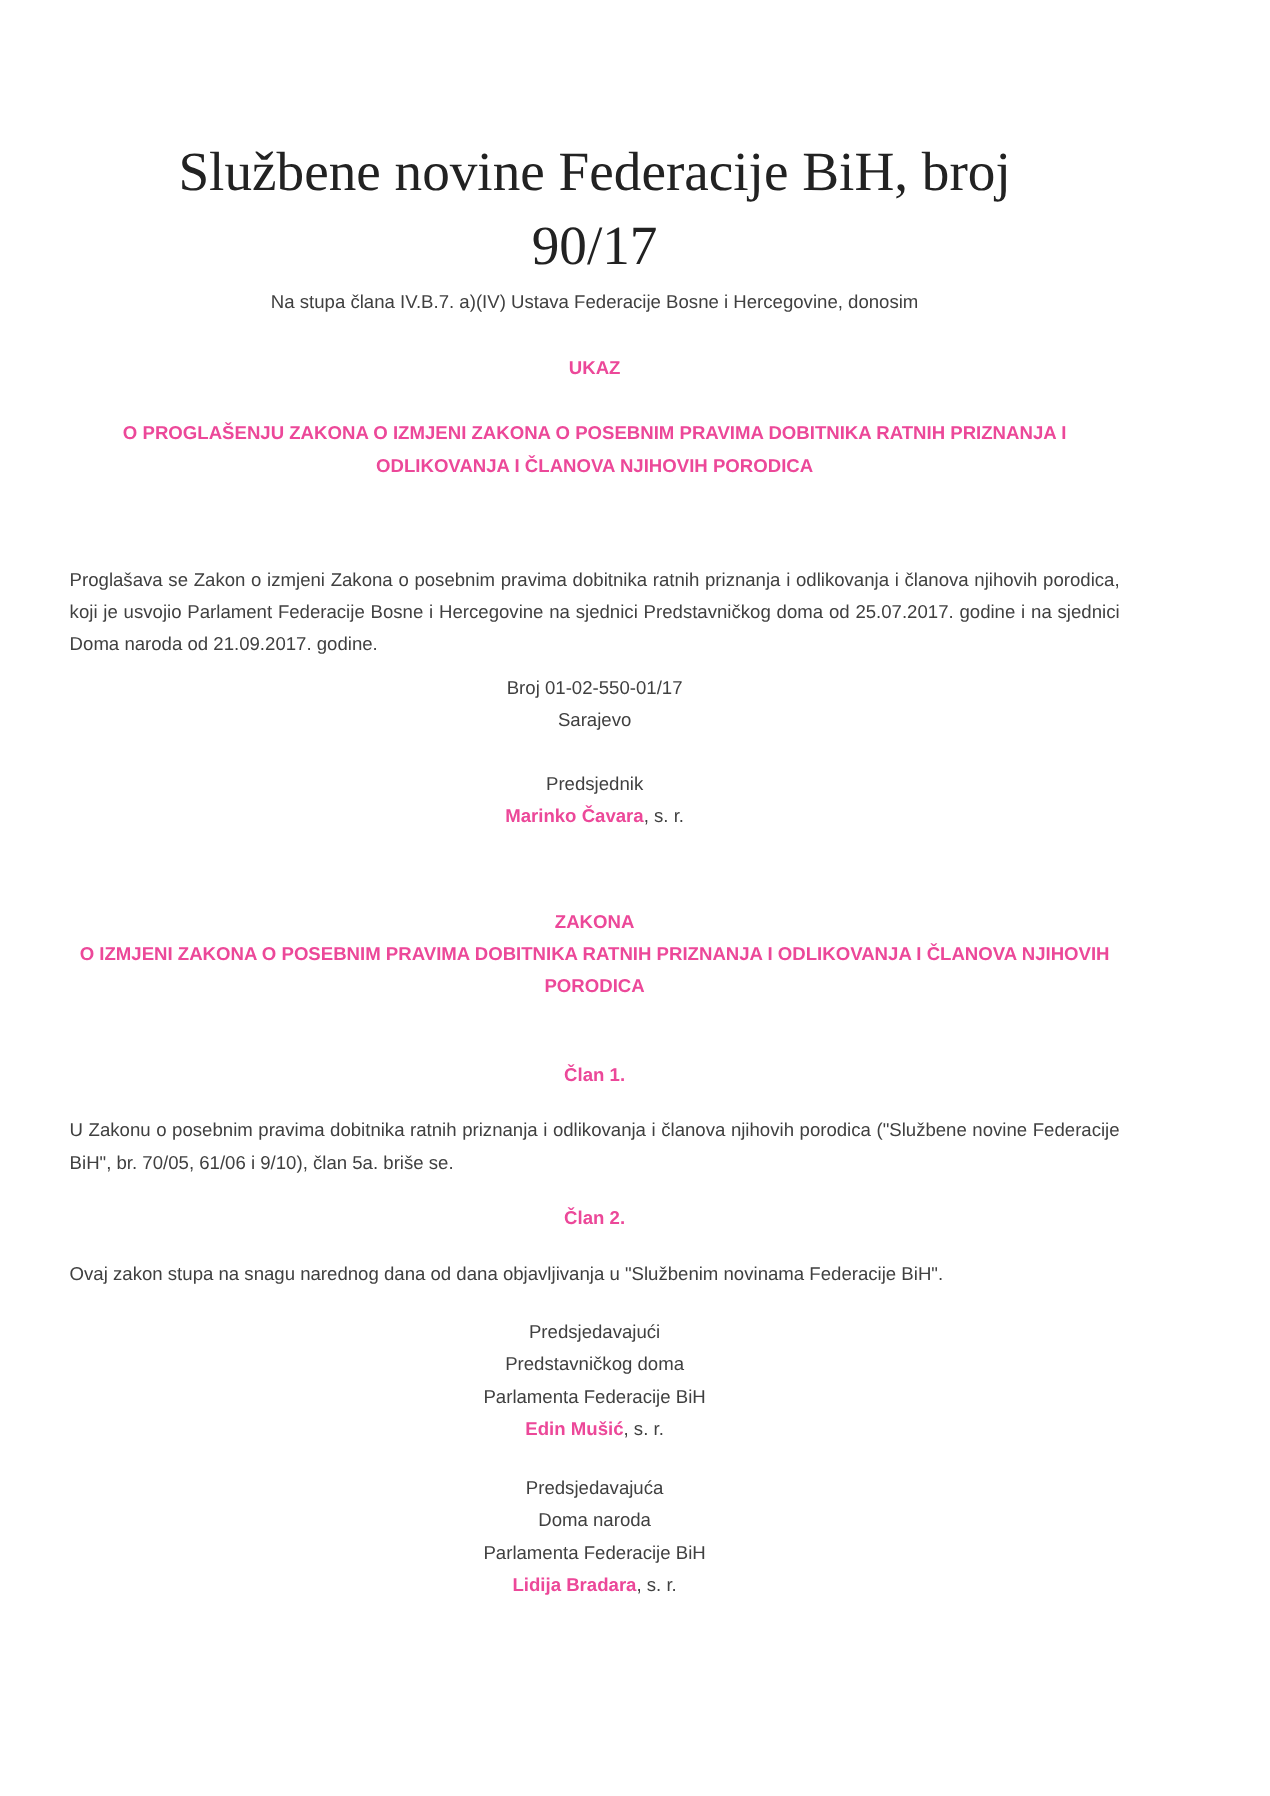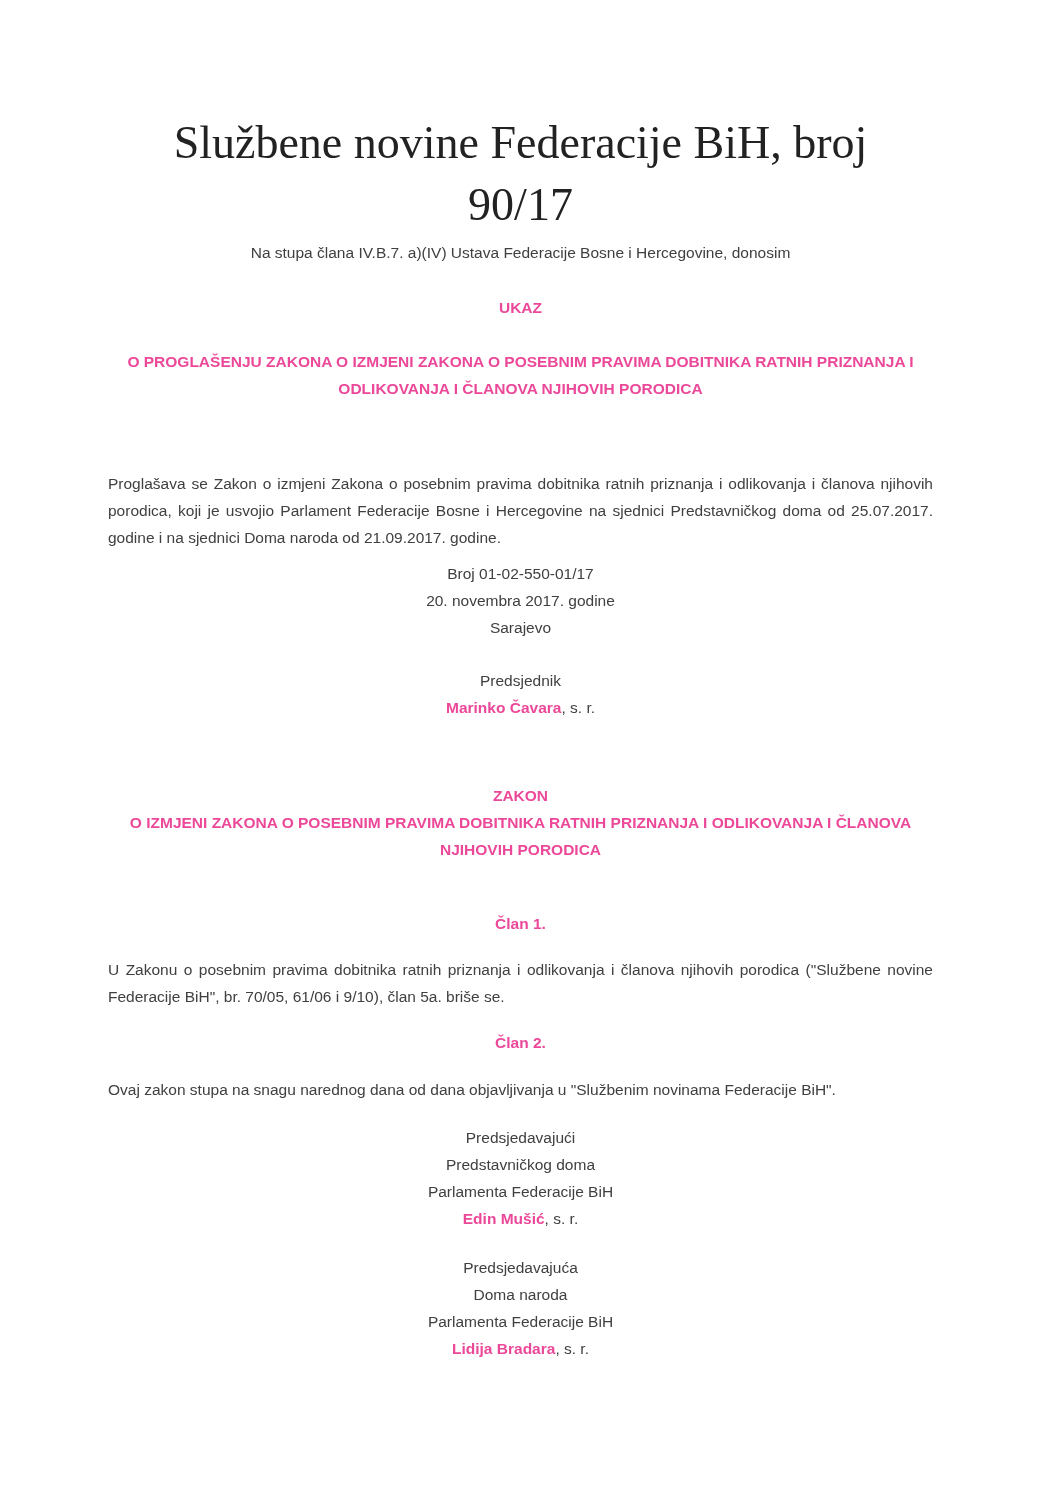--- a/index.html
+++ b/index.html
@@ -11,21 +11,21 @@
     width: 1058px;
     height: 1497px;
     overflow: hidden;
     font-family: "Liberation Sans", "DejaVu Sans", sans-serif;
     color: #404040;
   }
   .page {
     box-sizing: border-box;
     width: 1058px;
     height: 1305px;
-    padding: 112px 125px 40px 108px;
+    padding: 112px 125px 40px 58px;
     background: #ffffff;
   }
   .doc-title {
     font-family: "Liberation Serif", "DejaVu Serif", serif;
     font-size: 46px;
     line-height: 62px;
     font-weight: 400;
     color: #222222;
     text-align: center;
     margin: 0;
@@ -62,30 +62,29 @@
   <p class="center intro">Na stupa člana IV.B.7. a)(IV) Ustava Federacije Bosne i Hercegovine, donosim</p>
 
   <p class="center bold ukaz-heading">UKAZ</p>
 
   <p class="center bold ukaz-subject">O PROGLAŠENJU ZAKONA O IZMJENI ZAKONA O POSEBNIM PRAVIMA DOBITNIKA RATNIH PRIZNANJA I ODLIKOVANJA I ČLANOVA NJIHOVIH PORODICA</p>
 
   <p class="justify proclamation">Proglašava se Zakon o izmjeni Zakona o posebnim pravima dobitnika ratnih priznanja i odlikovanja i članova njihovih porodica, koji je usvojio Parlament Federacije Bosne i Hercegovine na sjednici Predstavničkog doma od 25.07.2017. godine i na sjednici Doma naroda od 21.09.2017. godine.</p>
 
   <div class="number-block">
     <p class="center">Broj 01-02-550-01/17</p>
-    <p class="center">20. novembra 2017. godine</p>
     <p class="center">Sarajevo</p>
   </div>
 
   <div class="signer-1">
     <p class="center">Predsjednik</p>
     <p class="center"><span class="bold">Marinko Čavara</span><span>, s. r.</span></p>
   </div>
 
-  <p class="center bold zakon-heading">ZAKON</p>
+  <p class="center bold zakon-heading">ZAKONA</p>
   <p class="center bold">O IZMJENI ZAKONA O POSEBNIM PRAVIMA DOBITNIKA RATNIH PRIZNANJA I ODLIKOVANJA I ČLANOVA NJIHOVIH PORODICA</p>
 
   <p class="center bold clan1-heading">Član 1.</p>
   <p class="justify clan1-body">U Zakonu o posebnim pravima dobitnika ratnih priznanja i odlikovanja i članova njihovih porodica ("Službene novine Federacije BiH", br. 70/05, 61/06 i 9/10), član 5a. briše se.</p>
 
   <p class="center bold clan2-heading">Član 2.</p>
   <p class="justify clan2-body">Ovaj zakon stupa na snagu narednog dana od dana objavljivanja u "Službenim novinama Federacije BiH".</p>
 
   <div class="sig-block-1">
     <p class="center">Predsjedavajući</p>

